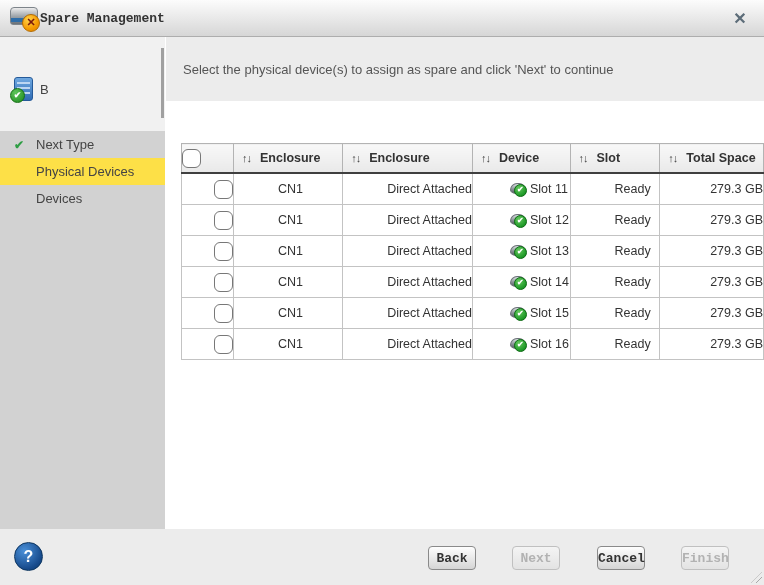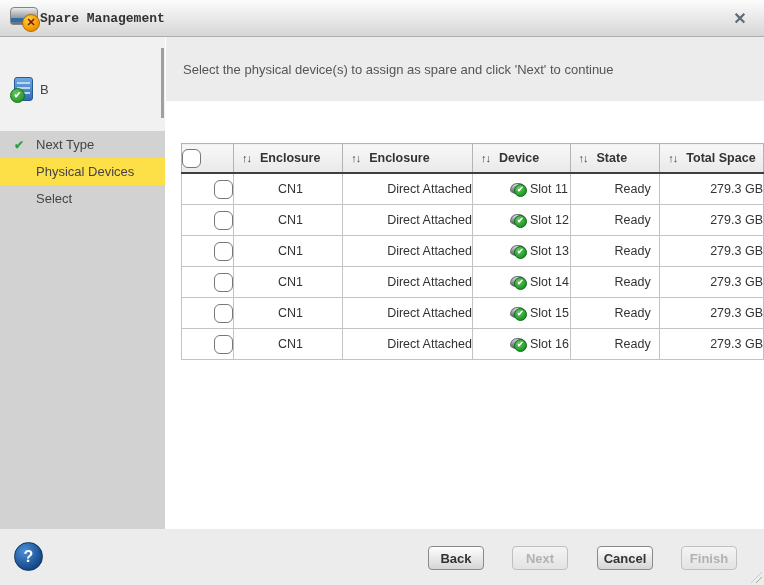--- a/index.html
+++ b/index.html
@@ -108,23 +108,23 @@
   }
   
   .footer{position:absolute;left:0;bottom:0;width:764px;height:56px;background:#ececec;}
   .help-btn{
     position:absolute;left:14px;top:13px;width:27px;height:27px;border-radius:50%;
     background:radial-gradient(circle at 35% 30%,#4a90d9,#16498a 70%,#0d3a6b);
     border:1px solid #0c3560;color:#fff;font-size:16px;font-weight:bold;cursor:pointer;
     display:flex;align-items:center;justify-content:center;line-height:1;
   }
   .btn{
-    position:absolute;top:17px;height:24px;width:56px;border-radius:4px;
+    position:absolute;top:17px;height:24px;width:48px;border-radius:4px;
     border:1px solid #8a8a8a;background:linear-gradient(#fefefe,#d5d5d5);
-    font-family:Liberation Sans, sans-serif;font-size:13px;font-weight:bold;color:#333;
+    font-family:Liberation Mono, monospace;font-size:13px;font-weight:bold;color:#333;
     cursor:pointer;padding:0;
   }
   .btn.disabled{border-color:#c0c0c0;background:linear-gradient(#f4f4f4,#e3e3e3);color:#b2b2b2;cursor:default;}
   .grip{
     position:absolute;right:2px;bottom:2px;width:11px;height:11px;
     background:repeating-linear-gradient(135deg,transparent 0 3px,#a8a8a8 3px 4px);
     clip-path:polygon(100% 0,100% 100%,0 100%);
   }
 </style>
 </head>
@@ -156,21 +156,21 @@
         <div class="step">
           <span class="step-check" style="color: rgb(46, 158, 68);">✔</span>
           <span>Next Type</span>
         </div>
         <div class="step current">
           <span class="step-check" style="color: rgb(46, 158, 68);"></span>
           <span>Physical Devices</span>
         </div>
         <div class="step">
           <span class="step-check" style="color: rgb(46, 158, 68);"></span>
-          <span>Select</span>
+          <span>Devices</span>
         </div>
       </div>
     <div class="side-fill"></div>
   </div>
   <div class="splitter"></div>
 
   <div class="msg-panel">
     <div class="msg-text">Select the physical device(s) to assign as spare and click 'Next' to continue</div>
   </div>
 
@@ -202,21 +202,21 @@
           </th>
           <th>
             <div class="th-inner">
               <span class="sort-icon">↑↓</span>
               <span>Device</span>
             </div>
           </th>
           <th>
             <div class="th-inner">
               <span class="sort-icon">↑↓</span>
-              <span>State</span>
+              <span>Slot</span>
             </div>
           </th>
           <th>
             <div class="th-inner">
               <span class="sort-icon">↑↓</span>
               <span>Total Space</span>
             </div>
           </th>
         </tr>
     </thead>

